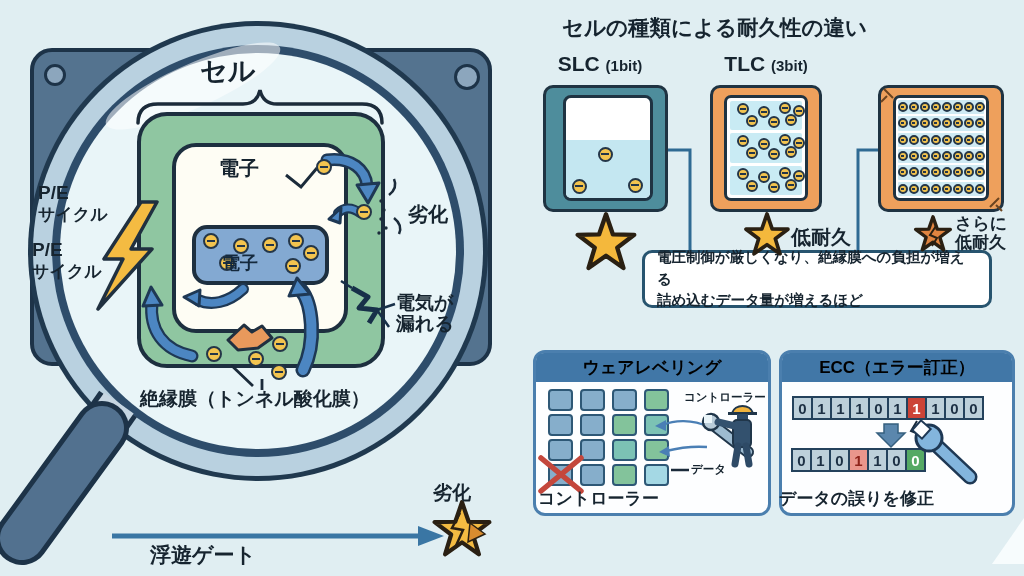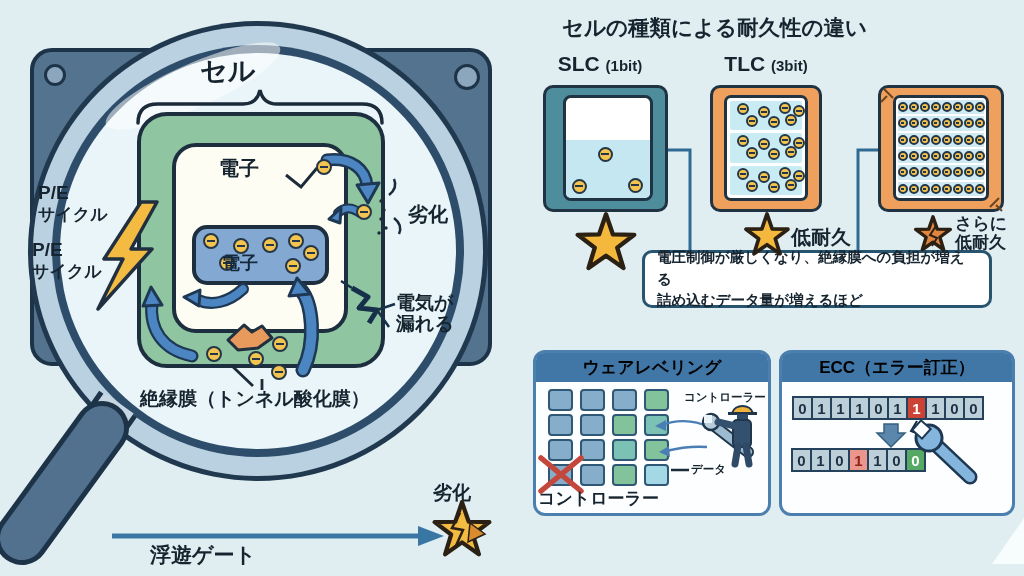--- a/index.html
+++ b/index.html
@@ -283,20 +283,21 @@
     </div>
   <div id="ecc-row2" class="abs bitrow" style="left:791px;top:448px;">
       <span class="bit s-n">0</span>
       <span class="bit s-n">1</span>
       <span class="bit s-n">0</span>
       <span class="bit s-w">1</span>
       <span class="bit s-n">1</span>
       <span class="bit s-n">0</span>
       <span class="bit s-f">0</span>
     </div>
+  <div class="lbl ctr" style="left:779px;top:489px;width:236px;font-size:17px;">データの誤りを修正</div>
 
   <div class="abs fold"></div>
 
   <svg id="overlay" width="1024" height="576" viewBox="0 0 1024 576">
     <defs>
       <path id="star5" d="M0,-48 L11.2,-15.4 L45.6,-14.8 L18.1,5.9 L28.2,38.8 L0,19 L-28.2,38.8 L-18.1,5.9 L-45.6,-14.8 L-11.2,-15.4 Z"></path>
     </defs>
 
     <g>
       <line x1="118" y1="404" x2="97" y2="434" stroke="#1d3348" stroke-width="46"></line>

